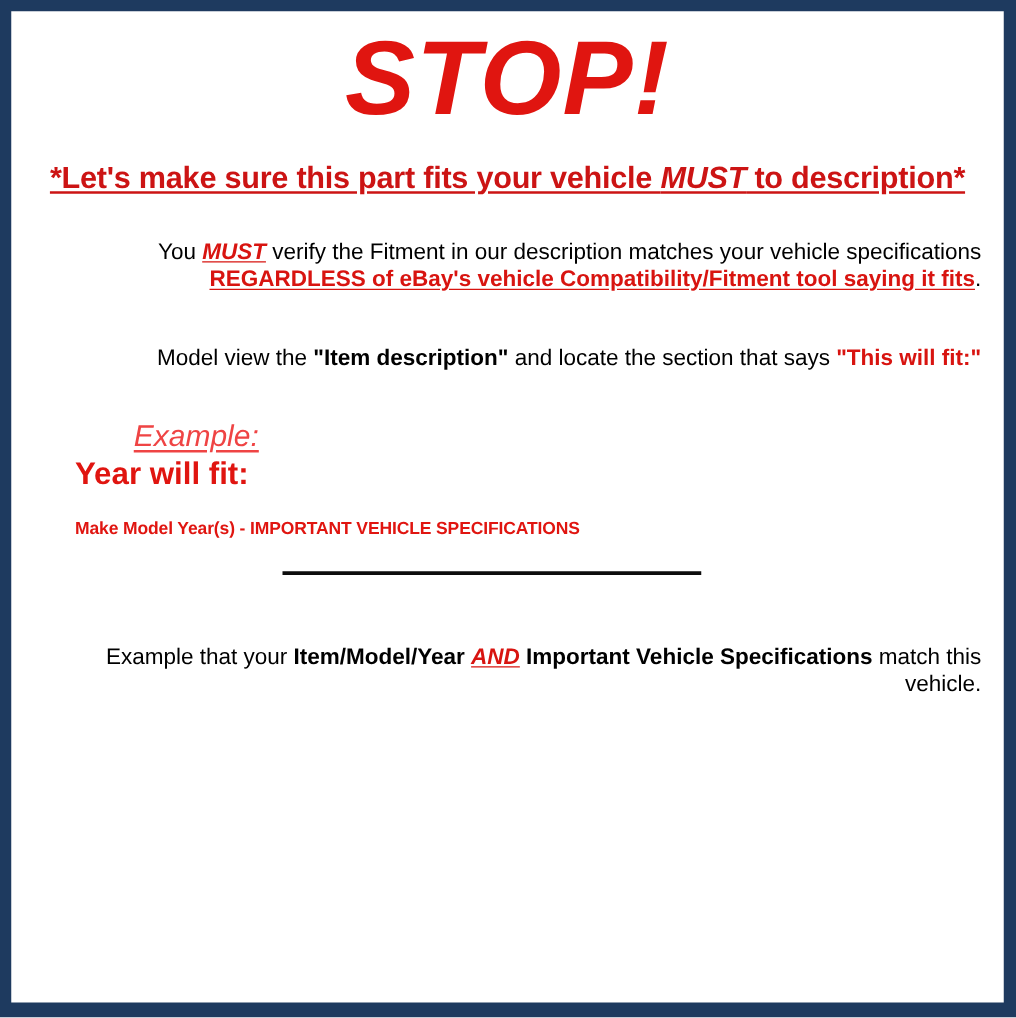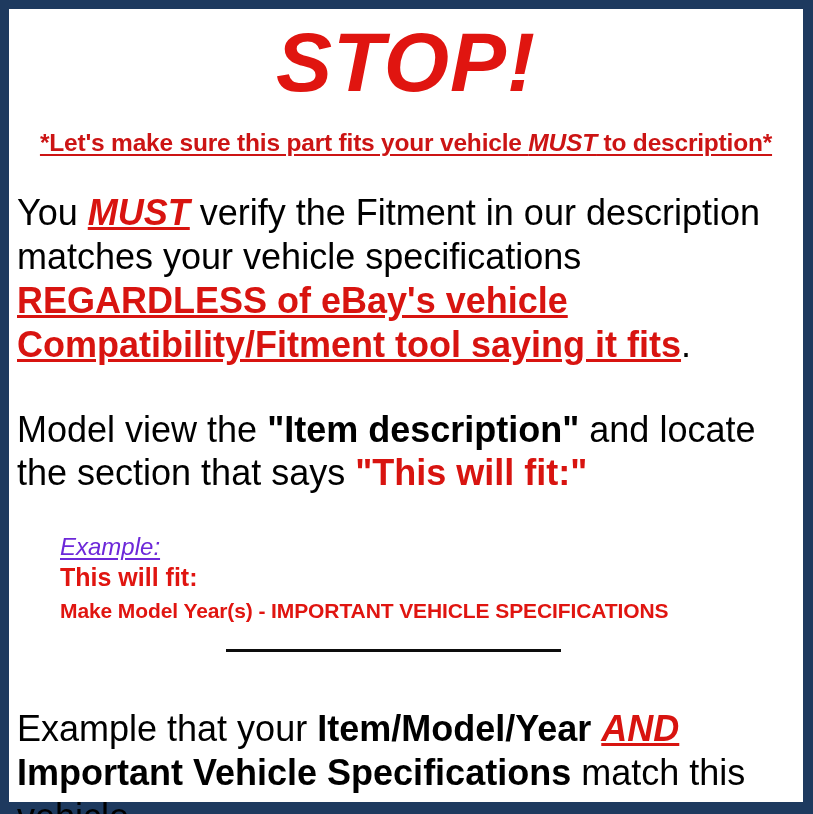--- a/index.html
+++ b/index.html
@@ -54,25 +54,25 @@
     line-height: 1.1;
     text-decoration: underline;
     text-underline-offset: 3px;
     margin: 26px 0 0 0;
     white-space: nowrap;
     letter-spacing: -0.2px;
   }
   .tagline .it { font-style: italic; }
 
   .para {
-    text-align: left;
+    text-align: right;
     color: #000000;
-    font-size: 36px;
+    font-size: 18px;
     line-height: 1.22;
-    margin: 4px;
+    margin: 14px;
   }
   .para.p-must { margin-top: 34px; }
   .para.p-view { margin-top: 41px; }
   .para.p-confirm { margin-top: 46px; }
   .para.p-vin { margin-top: 41px; }
 
   .em-red-bui {
     color: #d81410;
     font-weight: bold;
     font-style: italic;
@@ -87,40 +87,41 @@
   }
   .em-black-b { font-weight: bold; color: #000; }
   .em-red-b { color: #d81410; font-weight: bold; }
 
   .example-block {
     margin-top: 38px;
     padding-left: 47px;
     text-align: left;
   }
   .example-label {
-    color: #6d28d9;
+    color: #ef4444;
     font-style: italic;
     font-size: 24px;
     text-decoration: underline;
     text-underline-offset: 3px;
     line-height: 1.15;
+    margin-left: 47px;
   }
   .example-fit {
     color: #e01510;
     font-weight: bold;
     font-size: 25px;
     line-height: 1.2;
     margin-top: 1px;
   }
   .example-spec {
     color: #e01510;
     font-weight: bold;
-    font-size: 21px;
+    font-size: 14px;
     line-height: 1.2;
-    margin-top: 6px;
+    margin-top: 20px;
     letter-spacing: -0.1px;
     white-space: nowrap;
   }
 
   .divider-wrap {
     margin-top: 26px;
     height: 12px;
   }
   .divider {
     width: 335px;
@@ -144,21 +145,21 @@
     <p class="para p-must">
       <span>You </span><span class="em-red-bui">MUST</span><span> verify the Fitment in our description matches your vehicle specifications </span><span class="em-red-bu">REGARDLESS of eBay's vehicle Compatibility/Fitment tool saying it fits</span><span>.</span>
     </p>
 
     <p class="para p-view">
       <span>Model view the </span><span class="em-black-b">"Item description"</span><span> and locate the section that says </span><span class="em-red-b">"This will fit:"</span>
     </p>
 
     <div class="example-block">
       <div class="example-label">Example:</div>
-      <div class="example-fit">This will fit:</div>
+      <div class="example-fit">Year will fit:</div>
       <div class="example-spec">Make Model Year(s) - IMPORTANT VEHICLE SPECIFICATIONS</div>
     </div>
 
     <div class="divider-wrap">
       <div class="divider"></div>
     </div>
 
     <p class="para p-confirm">
       <span>Example that your </span><span class="em-black-b">Item/Model/Year</span><span> </span><span class="em-red-bui">AND</span><span> </span><span class="em-black-b">Important Vehicle Specifications</span><span> match this vehicle.</span>
     </p>

